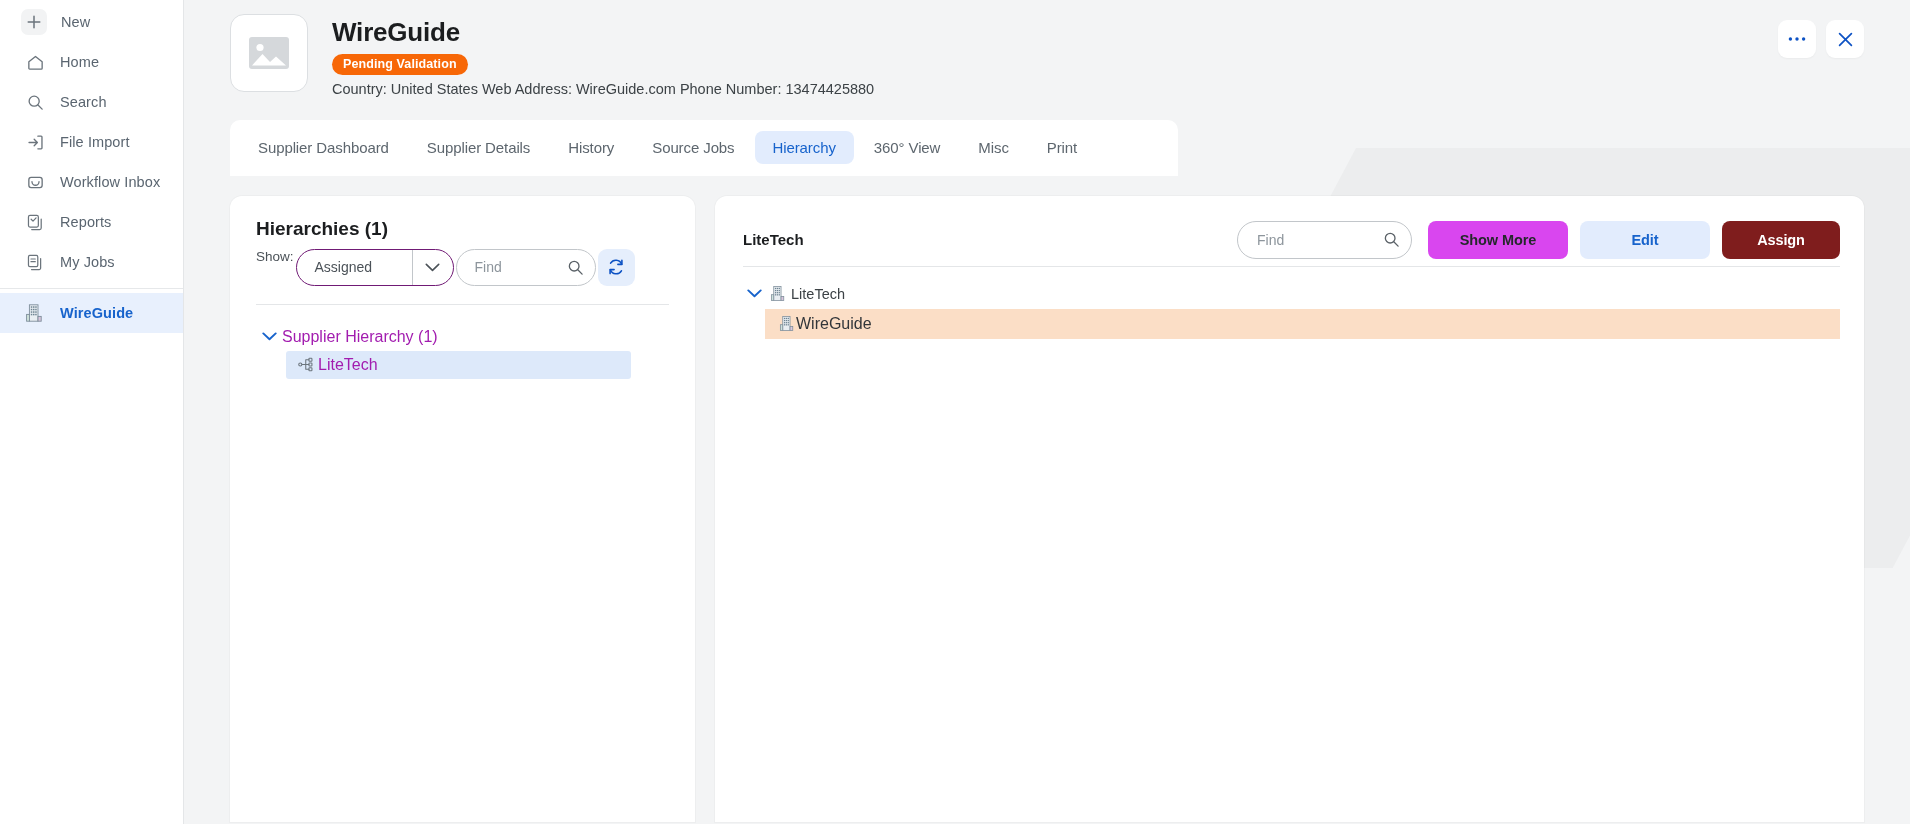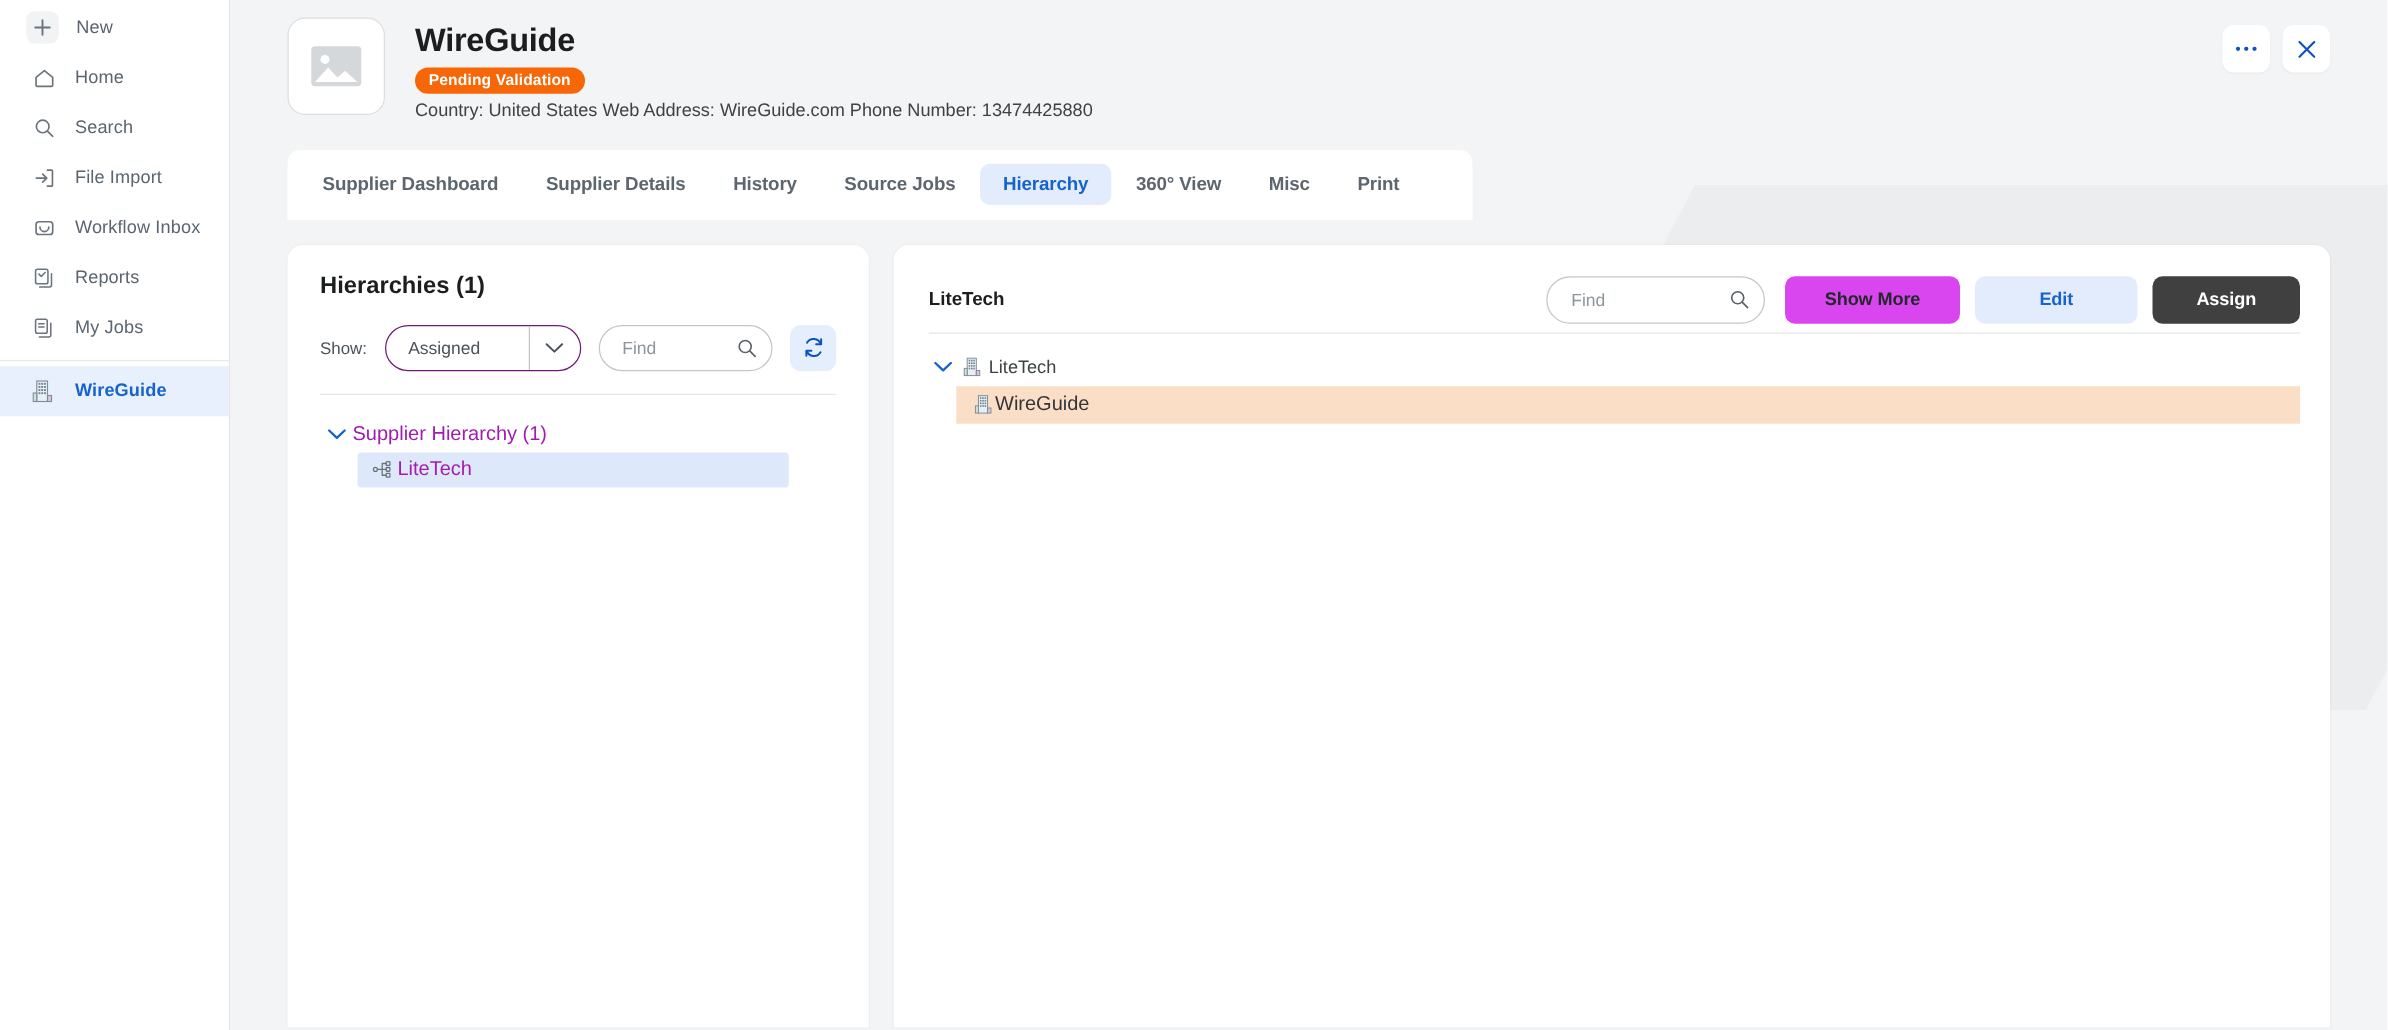--- a/index.html
+++ b/index.html
@@ -77,37 +77,37 @@
     cursor: pointer; box-shadow: 0 1px 2px rgba(0,0,0,.04);
   }
 
   
   .tabbar {
     margin: 23px 0 0 46px; width: 948px; height: 56px;
     background: #fff; border-radius: 10px 10px 0 0;
     display: flex; align-items: center; padding: 0 10px; gap: 2px;
   }
   .tab {
-    font-size: 15px; color: #5d666e; font-weight: bold;
+    font-size: 15px; color: #5d666e; font-weight: normal;
     padding: 8px 18px; border-radius: 8px; cursor: pointer;
     white-space: nowrap; letter-spacing: -.1px;
   }
   .tab.active { background: #e2ecfd; color: #1763cc; }
 
   
   .panels { display: flex; gap: 20px; padding: 20px 46px 0 46px; height: calc(824px - 178px); }
   .panel {
     background: #fff; border-radius: 12px 12px 0 0;
     box-shadow: 0 0 0 1px rgba(0,0,0,0.025);
   }
   .panel-left { width: 465px; flex: 0 0 465px; padding: 22px 26px 0 26px; }
   .panel-right { flex: 1 1 auto; padding: 18px 0 0 0; }
 
   .panel-title { font-size: 19px; font-weight: bold; color: #1b1d1f; }
-  .filters { display: flex; align-items: center; gap: 14px; margin-top: 20px; }
+  .filters { display: flex; align-items: flex-start; gap: 2px; margin-top: 9px; }
   .flabel { font-size: 13.5px; color: #4b5258; }
   .select-wrap {
     display: flex; width: 158px; height: 37px;
     border: 1px solid #701a75; border-radius: 19px; overflow: hidden; cursor: pointer;
   }
   .select-val { flex: 1 1 auto; display: flex; align-items: center; padding-left: 18px; font-size: 14px; color: #4b5258; }
   .select-arrow {
     width: 41px; border-left: 1px solid #c2c6ca;
     display: flex; align-items: center; justify-content: center;
   }
@@ -147,21 +147,21 @@
   }
   .rp-find input::placeholder { color: #8d959c; }
   .btn {
     height: 38px; border-radius: 8px; border: 0; cursor: pointer;
     font-family: "Liberation Sans", sans-serif;
     font-size: 14.5px; font-weight: bold; letter-spacing: -.1px;
     display: flex; align-items: center; justify-content: center;
   }
   .btn-show { width: 140px; background: #d946ef; color: #24282b; margin-left: 16px; }
   .btn-edit { width: 130px; background: #e2ecfd; color: #1763cc; margin-left: 12px; }
-  .btn-assign { width: 118px; background: #404040; color: #fff; margin-left: 12px; }
+  .btn-assign { width: 118px; background: #7f1d1d; color: #fff; margin-left: 12px; }
   .rp-hr { height: 1px; background: #e4e6e8; margin: 0 24px 0 28px; }
 
   .rtree { padding: 12px 24px 0 28px; }
   .rtree-row { display: flex; align-items: center; height: 30px; }
   .rtree-row .caret { width: 22px; display: flex; align-items: center; justify-content: center; flex: 0 0 22px;}
   .rtree-row .t-ico { width: 26px; display: flex; align-items: center; justify-content: center; flex: 0 0 26px;}
   .rtree-row .t-lbl { font-size: 14.5px; color: #3c4246; }
   .rtree-child { margin-left: 22px; height: 30px; background: #fbdec6; padding-left: 14px; display:flex; align-items:center; }
   svg { display: block; }
 </style>

